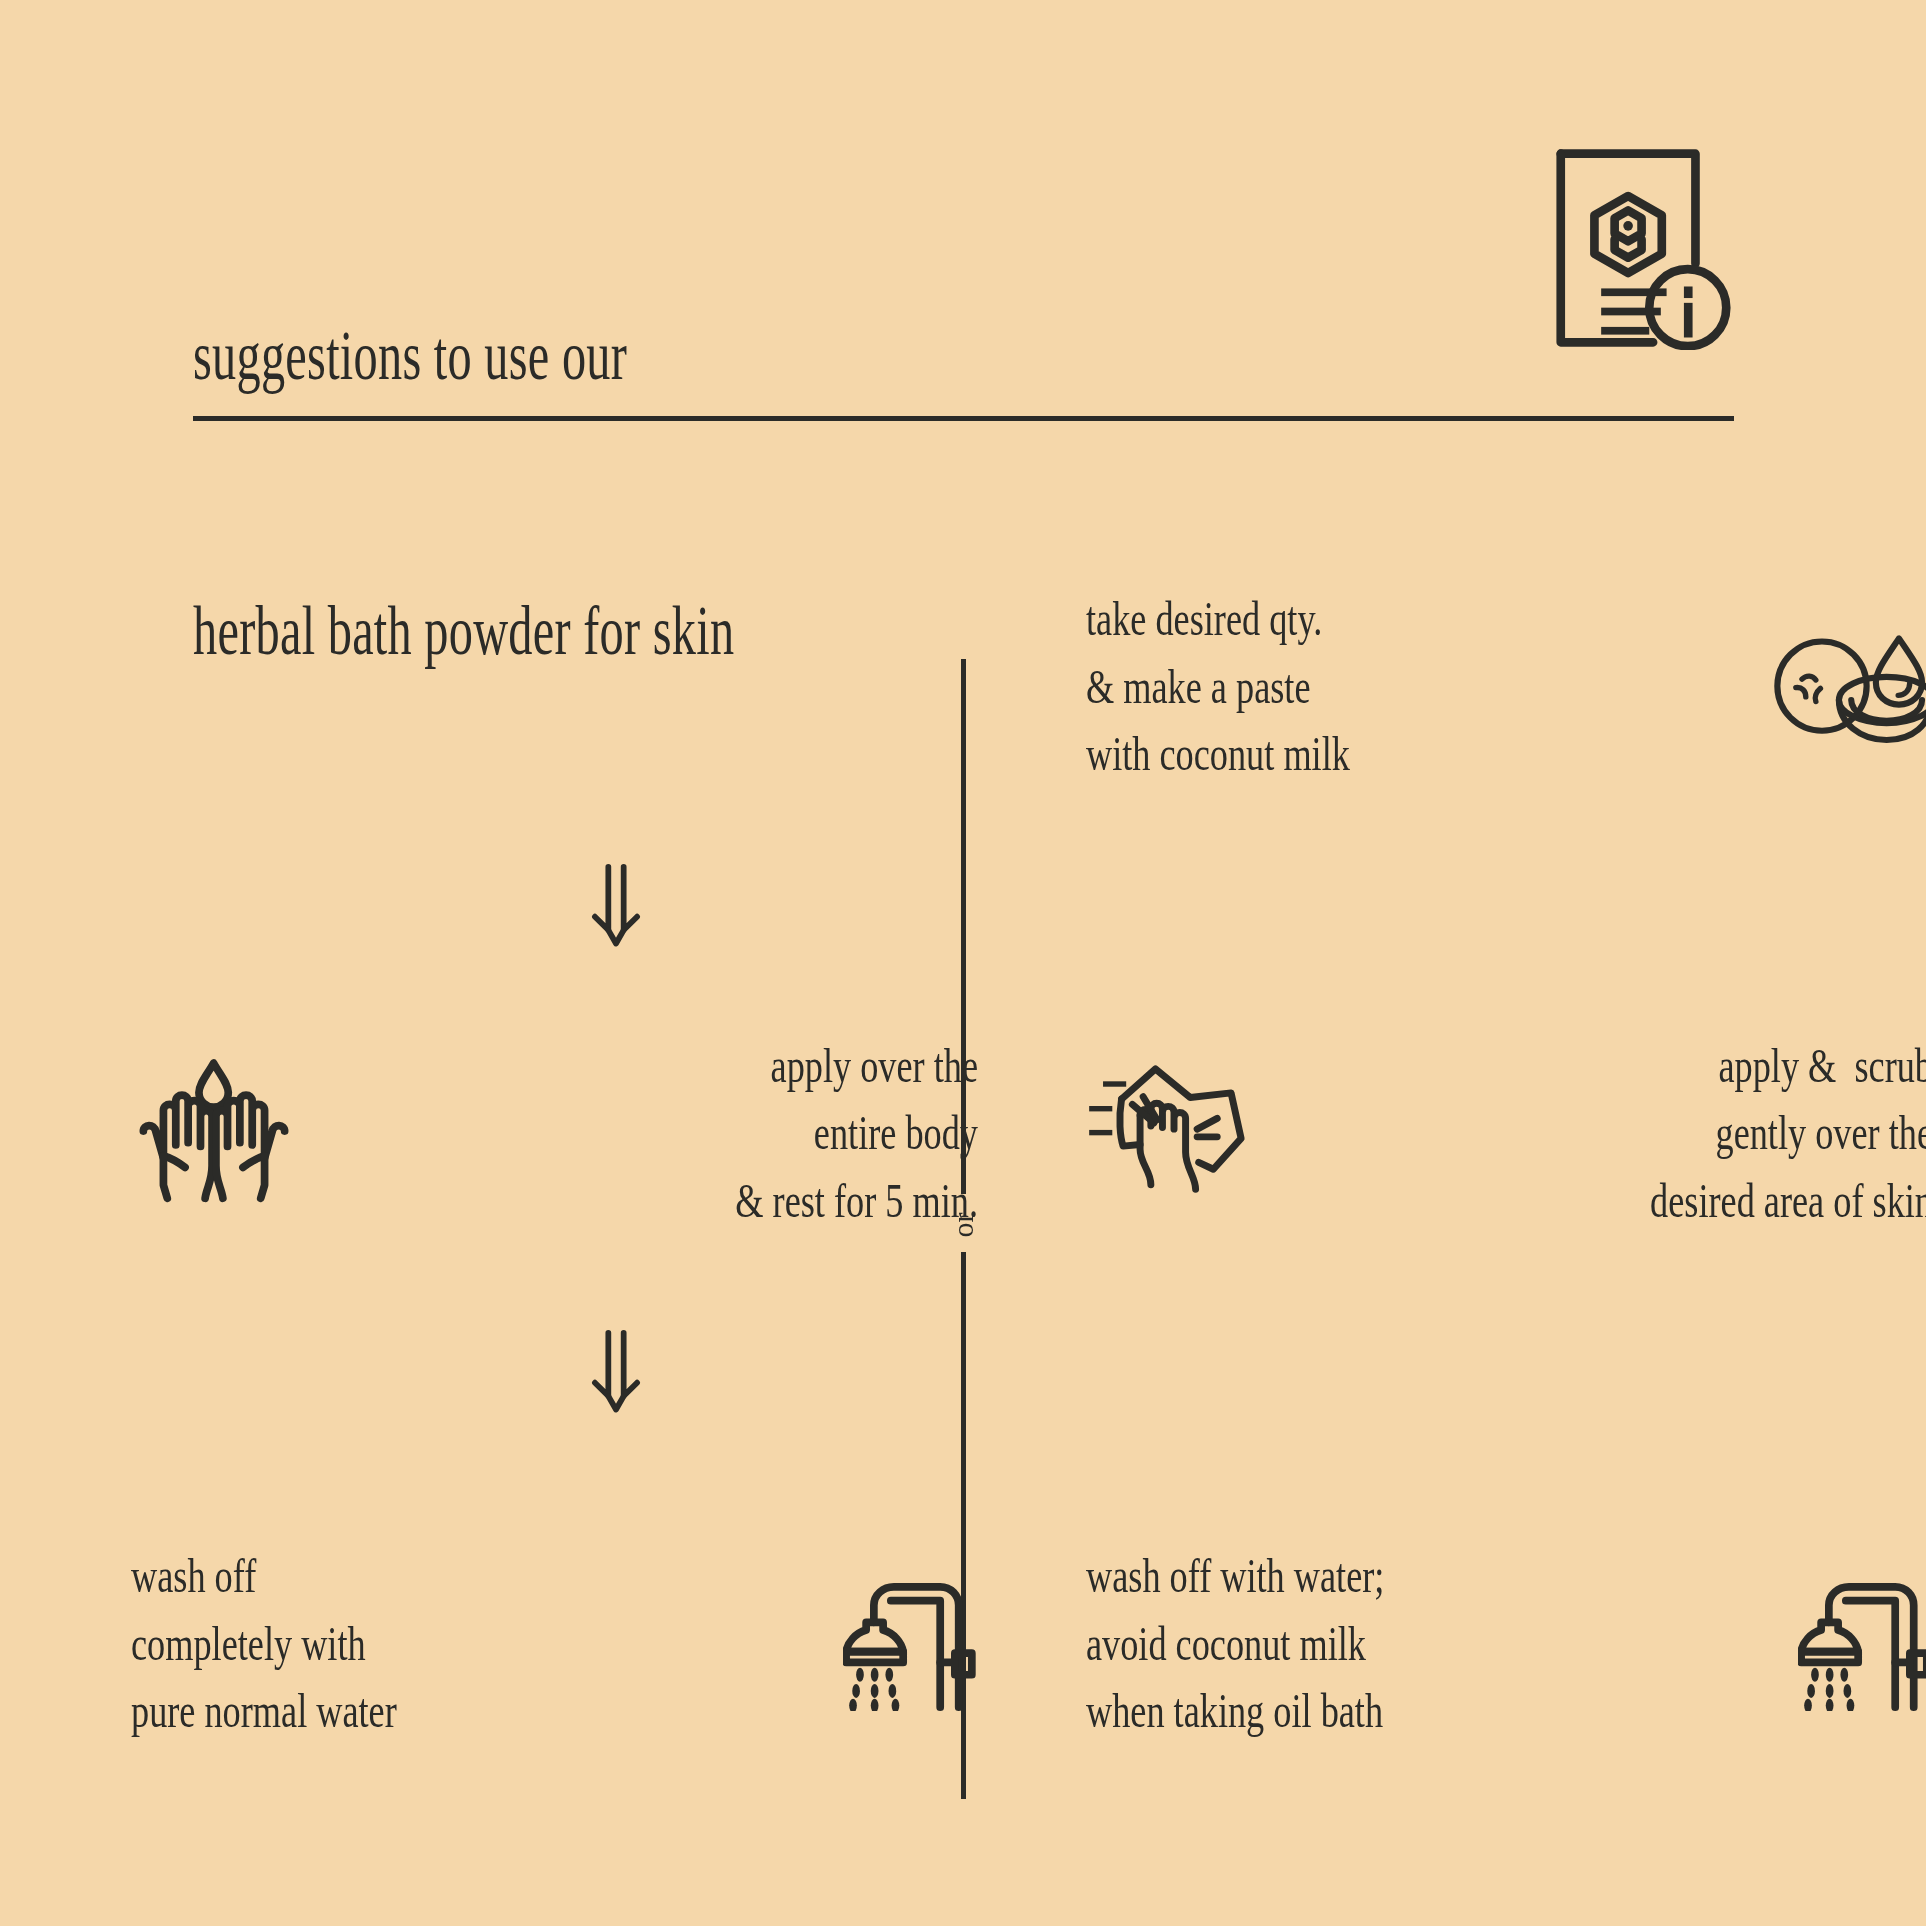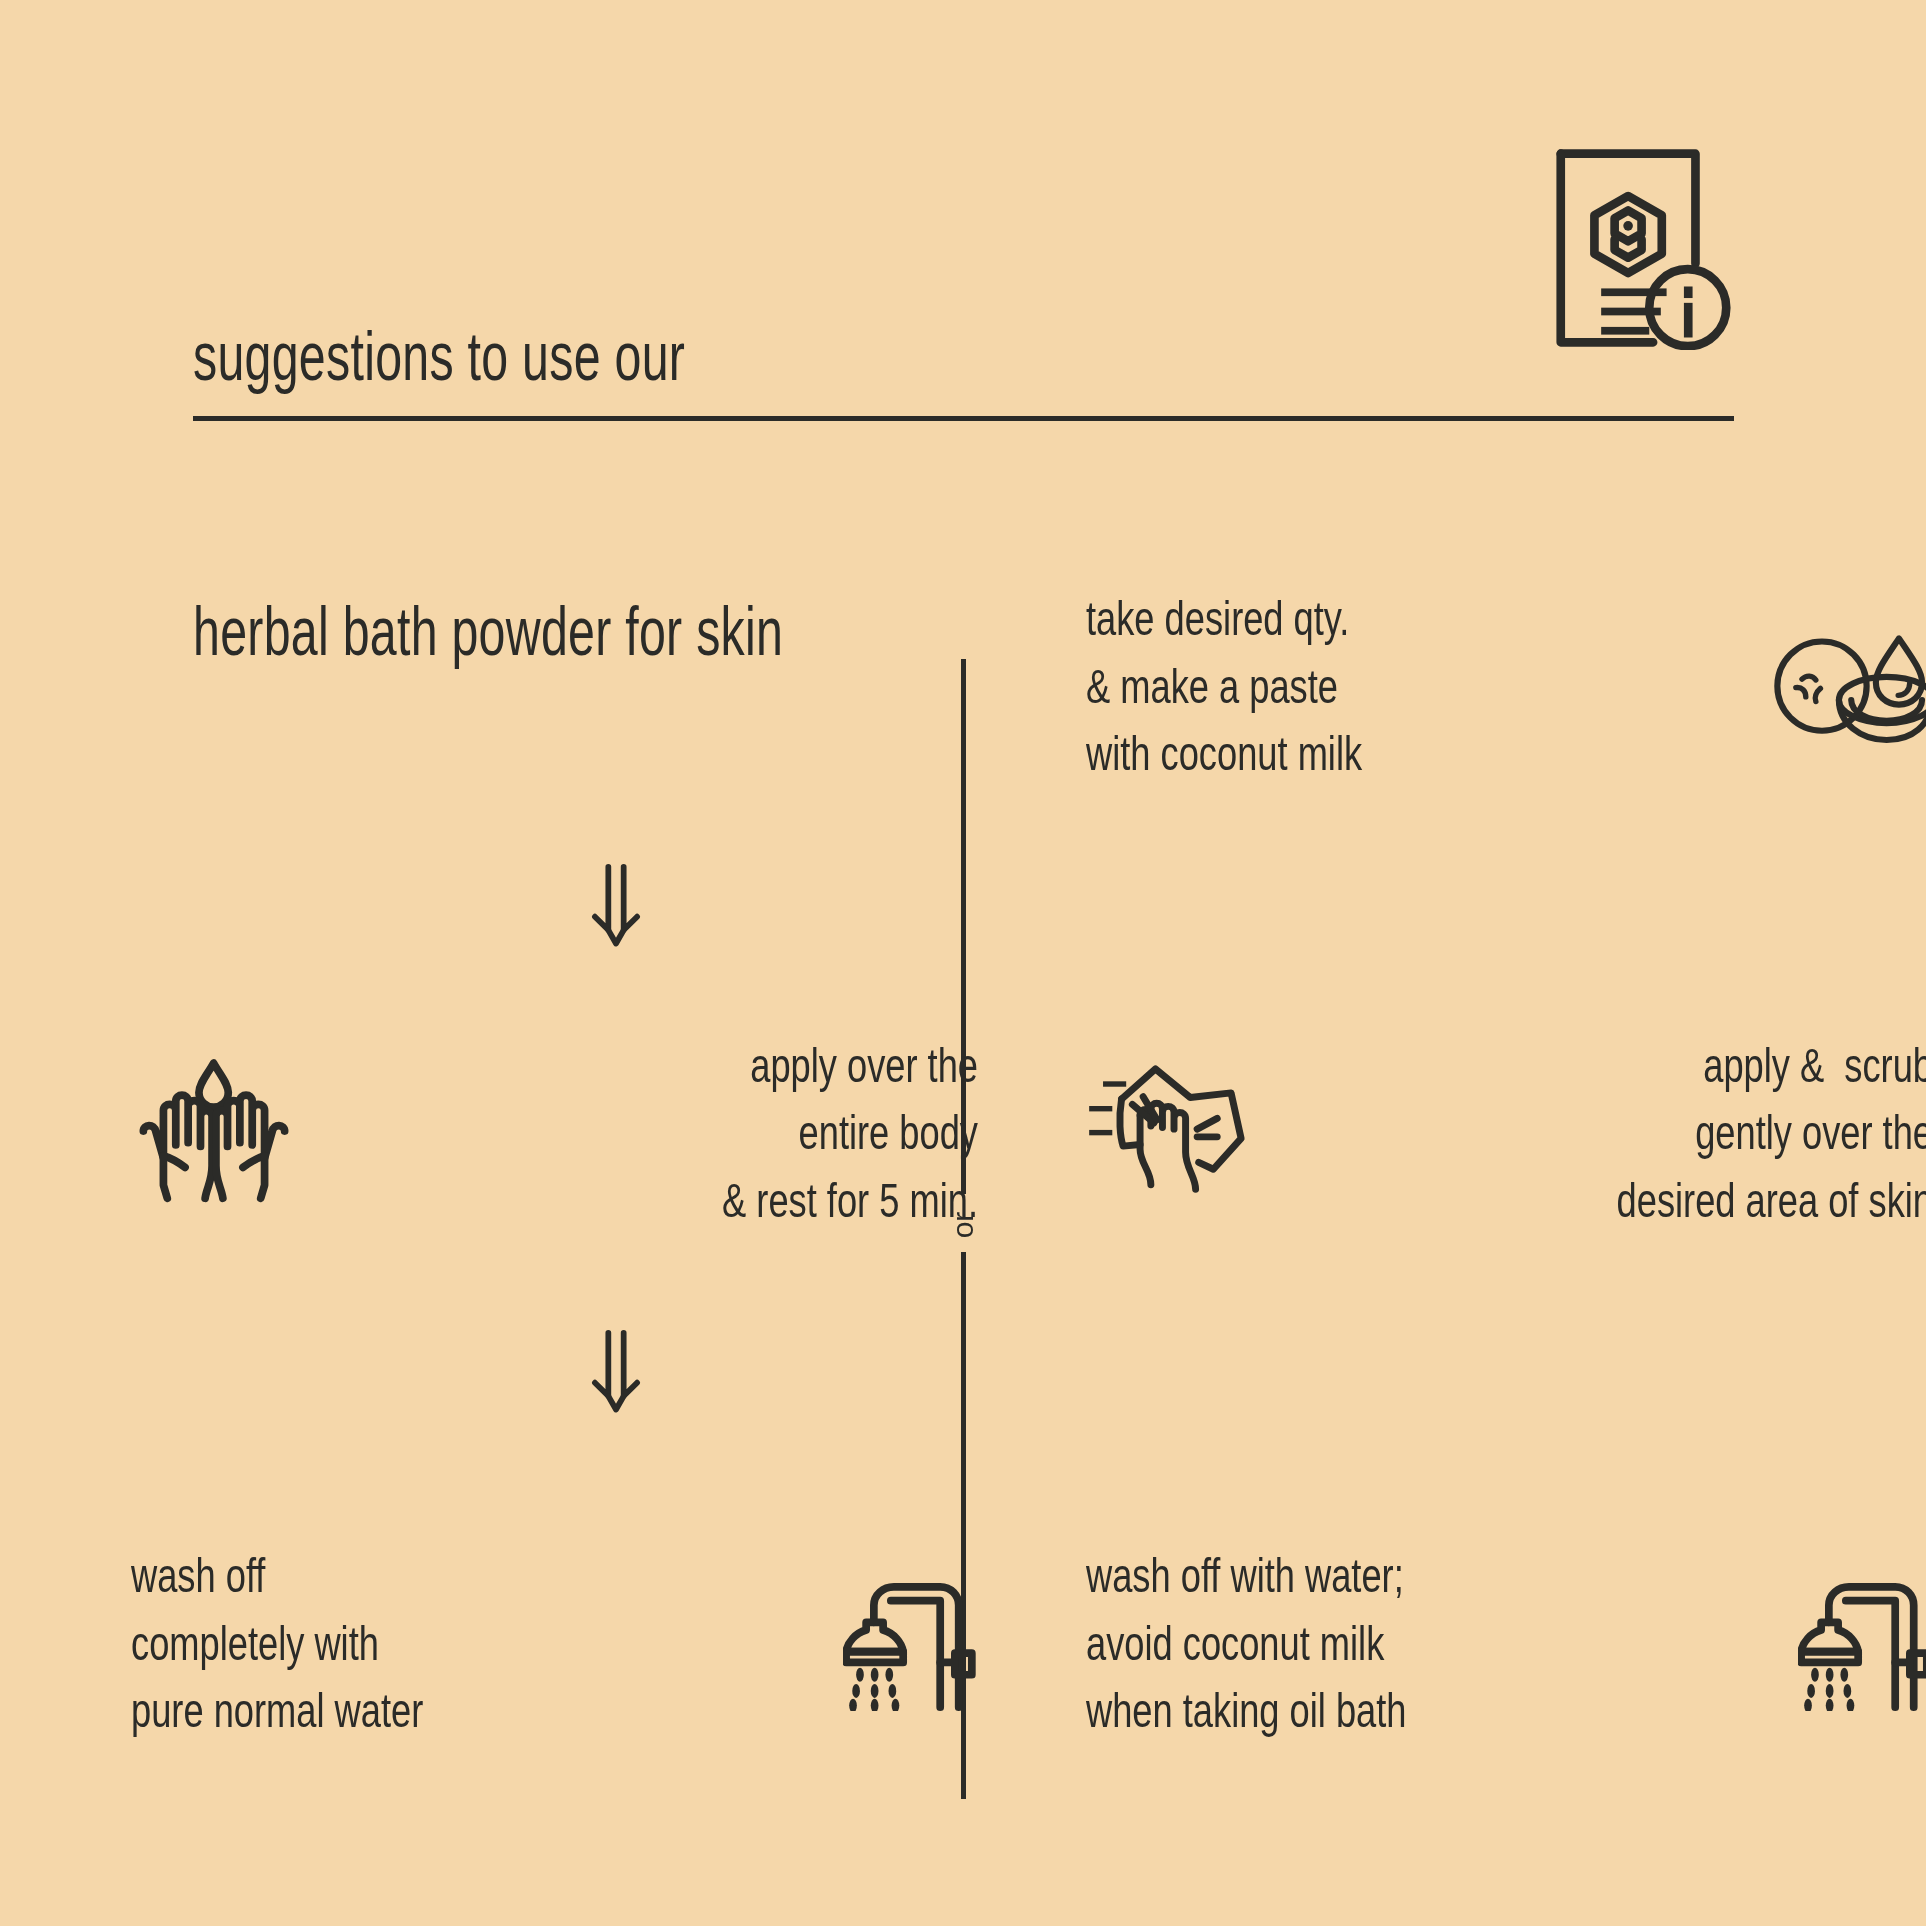--- a/index.html
+++ b/index.html
@@ -12,20 +12,21 @@
     background: #f5d7aa;
     font-family: "Liberation Sans", sans-serif;
     color: #2b2b28;
     overflow: hidden;
   }
   .page {
     position: relative;
     width: 1926px;
     height: 1926px;
     background: #f5d7aa;
+    font-family: Liberation Serif, serif;
   }
 
   
   .header {
     position: absolute;
     left: 193px;
     top: 127px;
     width: 1541px;
     height: 300px;
   }

